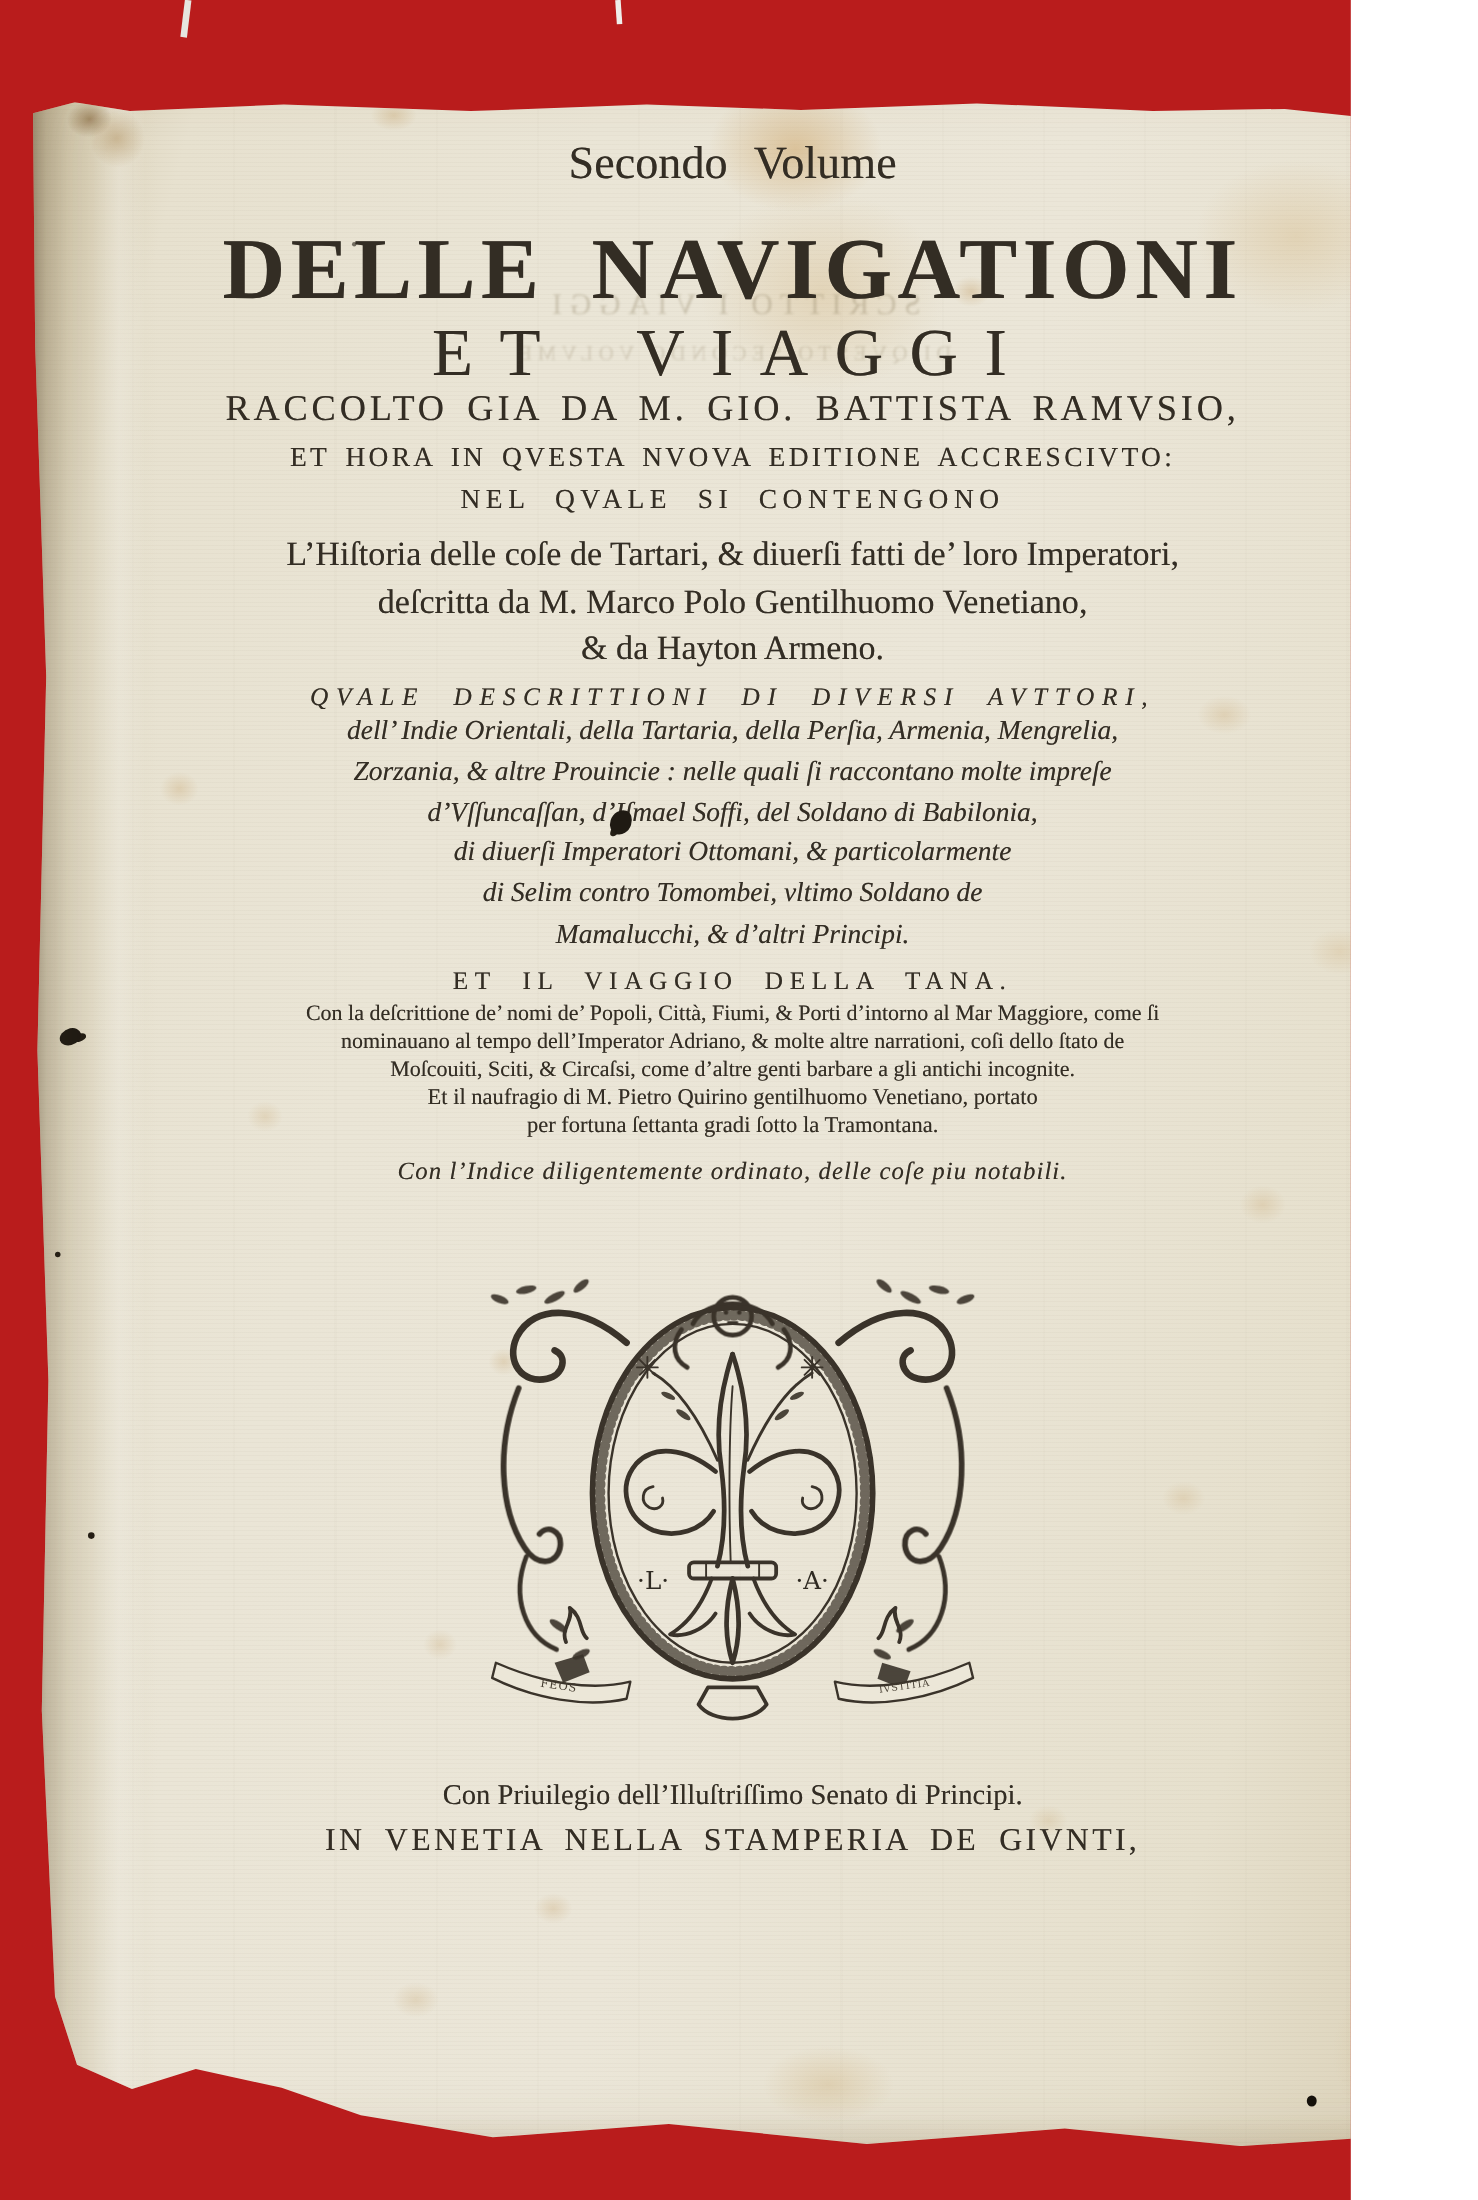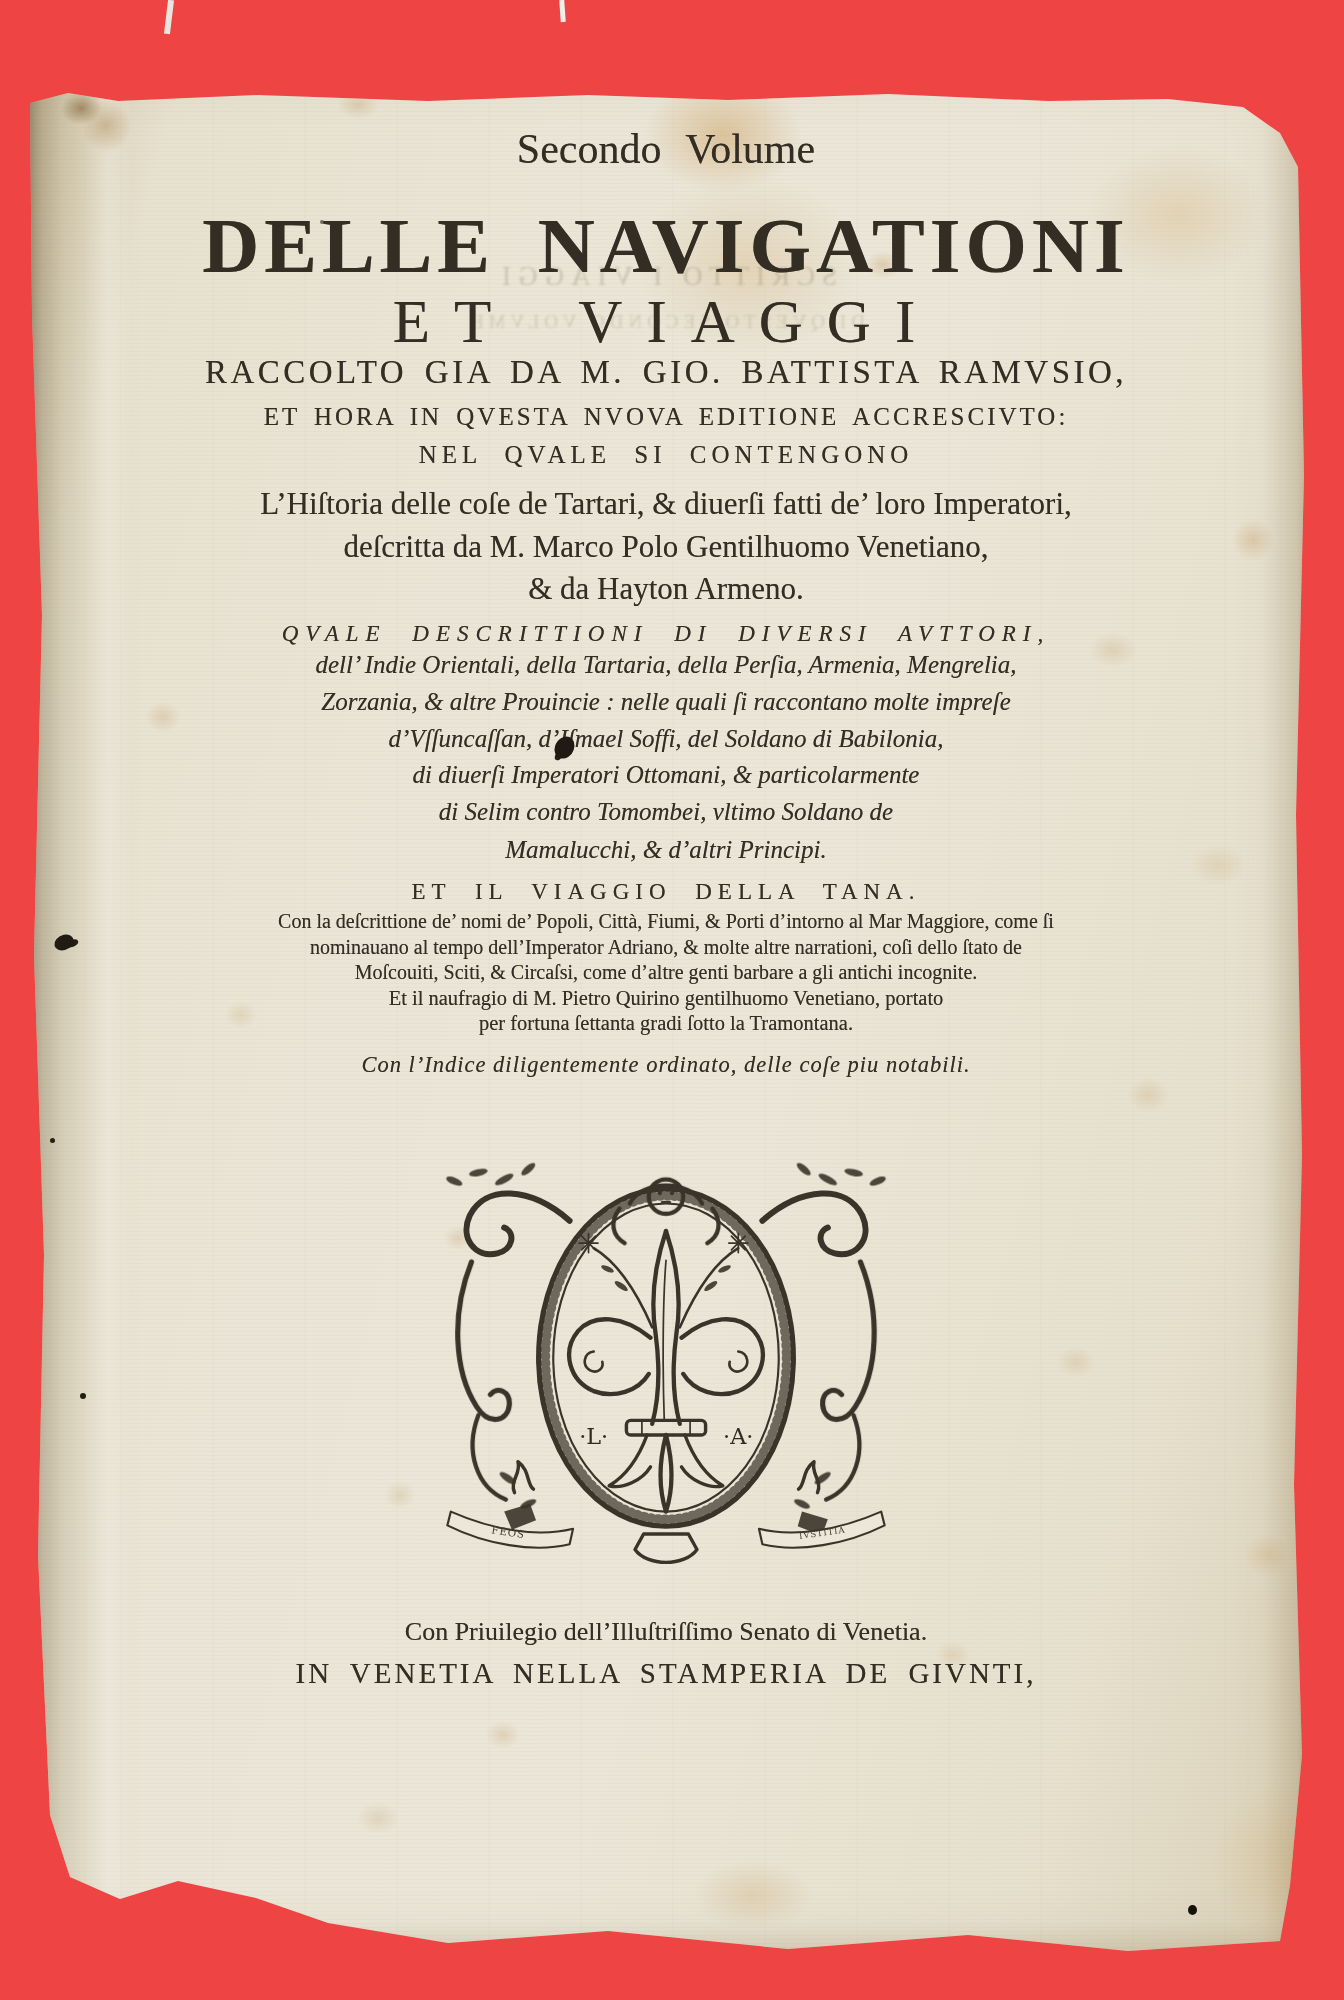--- a/index.html
+++ b/index.html
@@ -1,16 +1,16 @@
 <!DOCTYPE html>
 <html><head>
 <meta charset="utf-8">
 <style>
   html,body{margin:0;padding:0;background:#ffffff;}
-  .photo{position:relative;width:1344px;height:2000px;background:#ef4444;overflow:hidden;
+  .photo{position:relative;width:1228px;height:2000px;background:#b91c1c;overflow:hidden;
          font-family:"Liberation Serif","DejaVu Serif",serif;}
   
   .tab{position:absolute;background:#e6e5e0;}
   .tab.t1{left:166px;top:0;width:6px;height:34px;transform:rotate(7deg);}
   .tab.t2{left:560px;top:0;width:5px;height:22px;transform:rotate(-4deg);background:#efeeea;}
   
   .page{position:absolute;left:28px;top:55px;width:1276px;height:1905px;
     background:
       repeating-linear-gradient(0deg, rgba(110,95,70,0.035) 0 1px, rgba(0,0,0,0) 1px 4px),
       repeating-linear-gradient(90deg, rgba(110,95,70,0.02) 0 2px, rgba(0,0,0,0) 2px 92px),
@@ -202,21 +202,21 @@
       </g>
       <path d="M182,104 L198,120 M198,104 L182,120 M179,112 L201,112 M190,101 L190,123" stroke-width="2"></path>
       <path d="M356,104 L372,120 M372,104 L356,120 M353,112 L375,112 M364,101 L364,123" stroke-width="2"></path>
     </g>
     <text x="196" y="346" text-anchor="middle" font-size="26" fill="#2f2a22">·L·</text>
     <text x="364" y="346" text-anchor="middle" font-size="26" fill="#2f2a22">·A·</text>
     <text x="96" y="452" text-anchor="middle" font-size="12" fill="#453d31" transform="rotate(8 96 452)" letter-spacing="1">FEOS</text>
     <text x="462" y="452" text-anchor="middle" font-size="10" fill="#453d31" transform="rotate(-8 462 452)" letter-spacing="1">IVSTITIA</text>
   </svg>
 
-  <div class="line" style="top:1562px;font-size:26px;">Con Priuilegio dell’Illuſtriſſimo Senato di Venetia.</div>
+  <div class="line" style="top:1562px;font-size:26px;">Con Priuilegio dell’Illuſtriſſimo Senato di Principi.</div>
   <div class="line" style="top:1602px;font-size:29px;letter-spacing:3px;word-spacing:8px;">IN VENETIA NELLA STAMPERIA DE GIVNTI,</div>
 
   <span class="blot b-gutter"></span>
   <span class="blot b-text"></span>
   <span class="dot d1"></span>
   <span class="dot d2"></span>
   <span class="dot d3"></span>
   <span class="dot d4"></span>
 
   <div class="vignette"></div>

